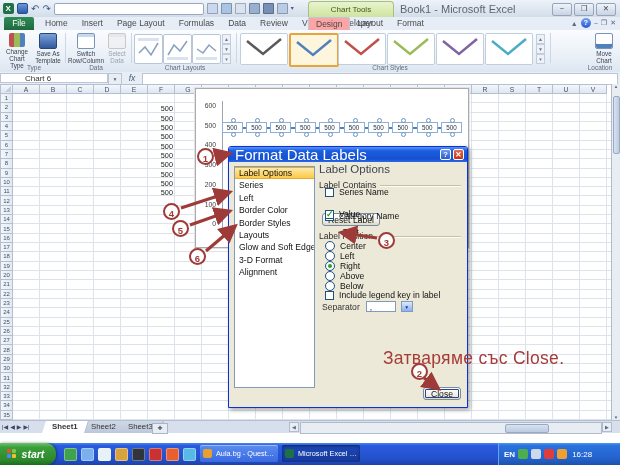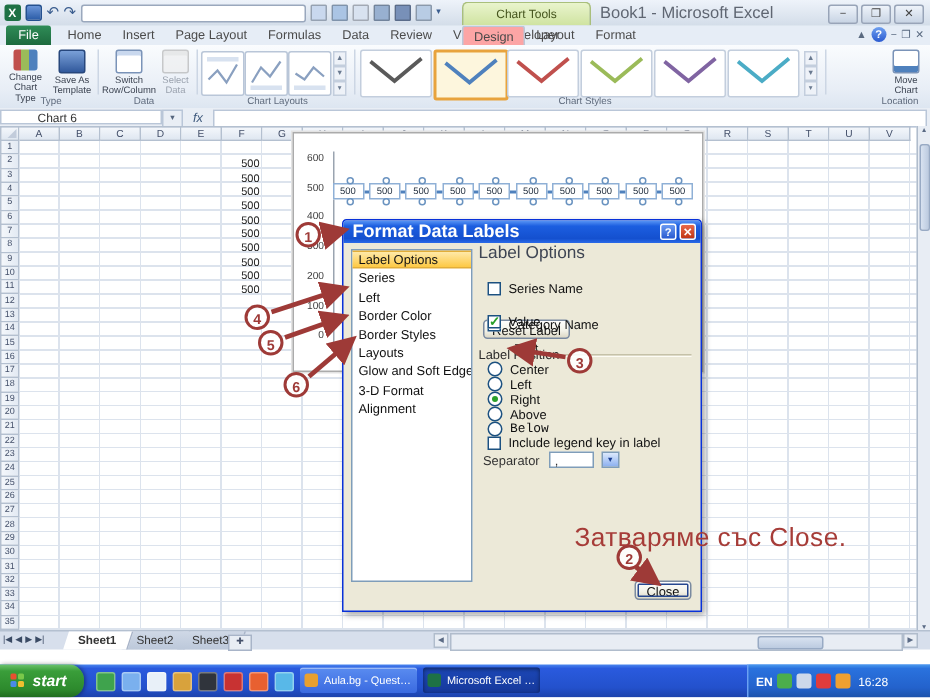--- a/index.html
+++ b/index.html
@@ -91,21 +91,21 @@
   .plabel{position:absolute;top:33px;width:19px;height:9px;background:#fff;border:1px solid #8fb0d6;
     font-size:6.3px;text-align:center;line-height:9px;color:#1f2c3c}
   .plabel::before,.plabel::after{content:"";position:absolute;left:50%;margin-left:-1.5px;width:3px;height:3px;
     border:0.5px solid #6a93c0;border-radius:50%;background:#fff}
   .plabel::before{top:-5px}.plabel::after{bottom:-5px}
   
   #dialog{position:absolute;left:228px;top:62px;width:238px;height:260px;background:#ece9d8;
     border:1px solid #0831d9;border-radius:3px 3px 0 0;box-shadow:2px 2px 4px rgba(0,0,0,.35)}
   #dlg-title{position:absolute;left:0;right:0;top:0;height:15px;border-radius:2px 2px 0 0;
     background:linear-gradient(180deg,#5a96f5 0%,#1c5ee0 25%,#1450cf 80%,#2a6ae8 100%);
-    color:#fff;font-weight:bold;font-size:12px;line-height:15px;padding-left:6px;box-sizing:border-box}
+    color:#fff;font-weight:normal;font-size:15px;line-height:15px;padding-left:6px;box-sizing:border-box}
   .dlg-btn{position:absolute;top:2px;width:11px;height:11px;border:1px solid #fff;border-radius:2px;
     color:#fff;font-size:7.5px;font-weight:bold;text-align:center;line-height:10px;box-sizing:border-box}
   #dlg-help{right:16px;background:linear-gradient(180deg,#6a9af2,#2a5ad0)}
   #dlg-close-x{right:3px;background:linear-gradient(180deg,#e8694a,#c03414)}
   #navlist{position:absolute;left:5px;top:19px;width:79px;height:220px;background:#fff;border:1px solid #7f9db9}
   .navitem{height:12.4px;font-size:8.6px;line-height:12.4px;padding-left:4px;color:#111;white-space:nowrap;overflow:hidden}
   .navitem.sel{background:linear-gradient(180deg,#ffe9a8,#fdc944);border-top:1px solid #e2ae39;border-bottom:1px solid #e2ae39;height:10.4px;line-height:10.4px}
   #dlg-heading{position:absolute;left:90px;top:16px;font-size:11.5px;color:#3f4654}
   .legendrow{position:absolute;left:90px;right:6px;height:10px;display:flex;align-items:center;gap:4px}
   .legendrow span{font-size:8.6px;color:#2b2b2b;white-space:nowrap}
@@ -432,20 +432,24 @@
           <div class="navitem">Series</div>
           <div class="navitem">Left</div>
           <div class="navitem">Border Color</div>
           <div class="navitem">Border Styles</div>
           <div class="navitem">Layouts</div>
           <div class="navitem">Glow and Soft Edges</div>
           <div class="navitem">3-D Format</div>
           <div class="navitem">Alignment</div>
         </div>
       <div id="dlg-heading">Label Options</div>
+      <div class="legendrow" style="top:33px">
+        <span>Label Contains</span>
+          <i></i>
+      </div>
       <div id="cbgroup"></div>
       <div id="resetbtn" class="xpbtn">Reset Label Text</div>
       <div class="legendrow" style="top:84px">
         <span>Label Position</span>
           <i></i>
       </div>
       <div id="radios"></div>
       <div class="optrow" id="inc-legend">
         <span class="cb"></span>
         <label>Include legend key in label</label>
@@ -477,21 +481,21 @@
           <label>Left</label>
         </div>
         <div class="optrow" style="top: 114px;">
           <div class="rb on"></div>
           <label>Right</label>
         </div>
         <div class="optrow" style="top: 124px;">
           <div class="rb"></div>
           <label>Above</label>
         </div>
-        <div class="optrow" style="top: 134px; font-family: Liberation Mono, monospace;">
+        <div class="optrow" style="top: 134px;">
           <div class="rb"></div>
           <label>Below</label>
         </div>
       </div>
   </div>
 
   <div id="tabsrow">
     <div id="sheetnav">
       <span>|◀</span>
       <span>◀</span>

